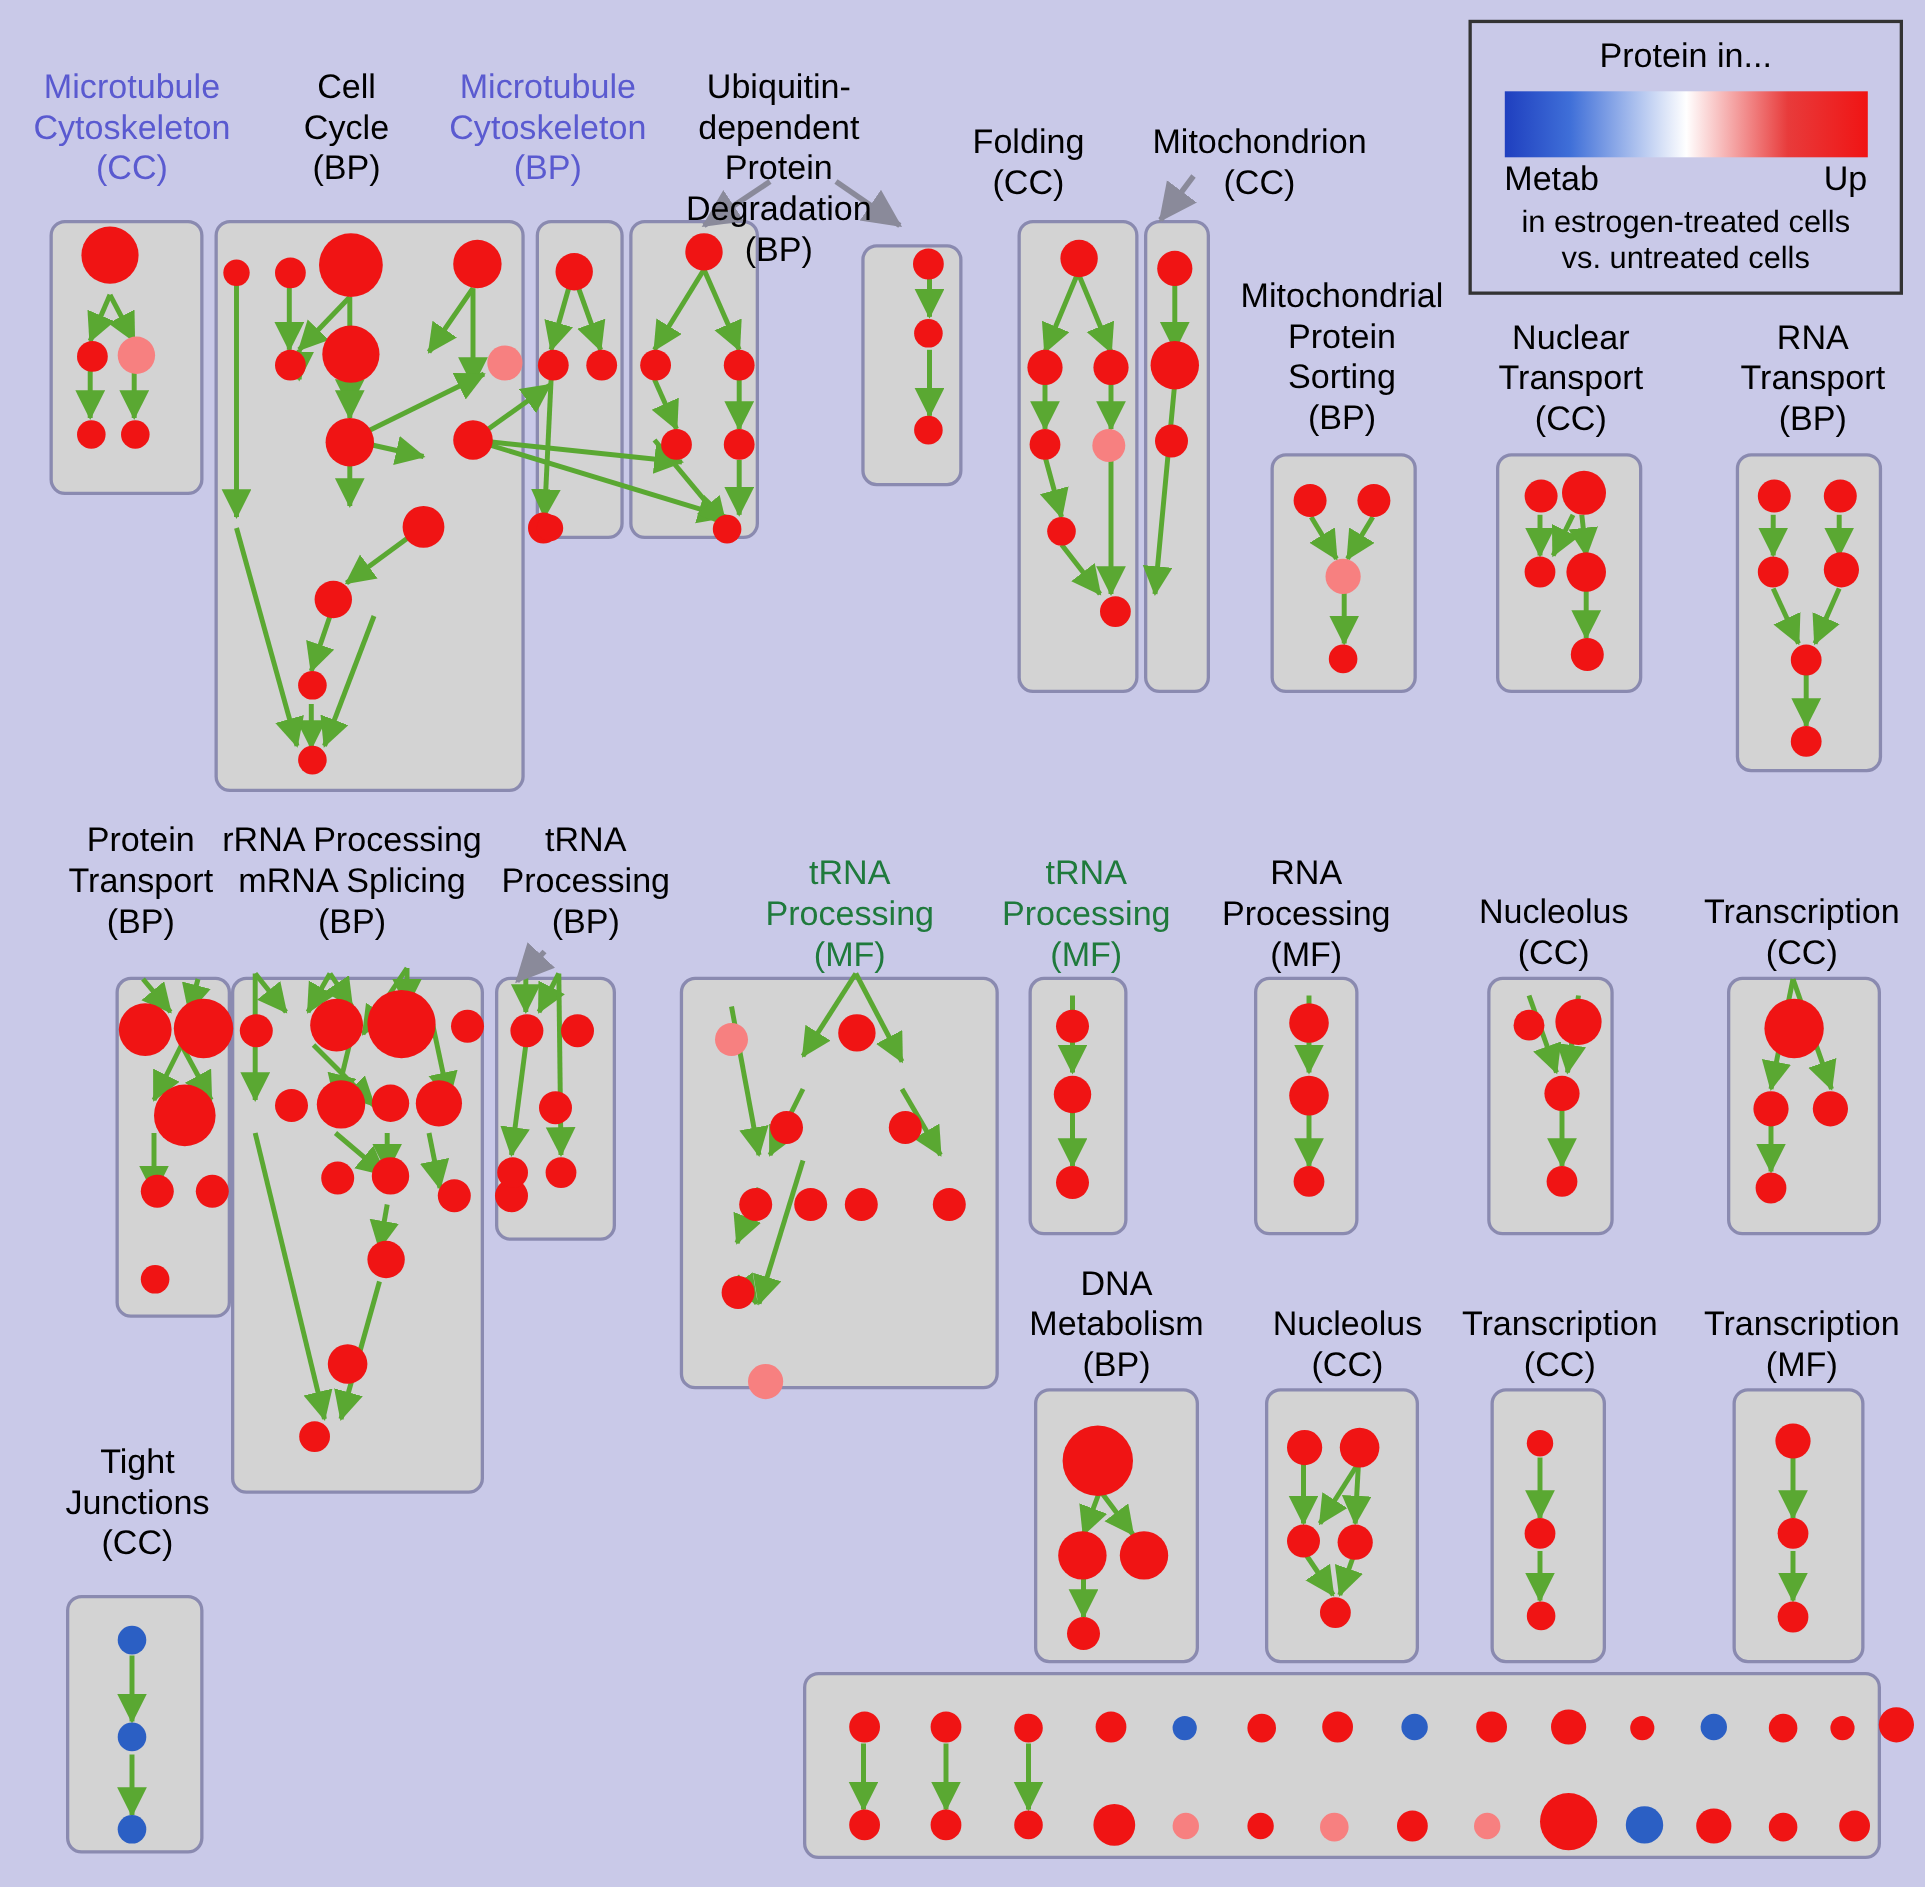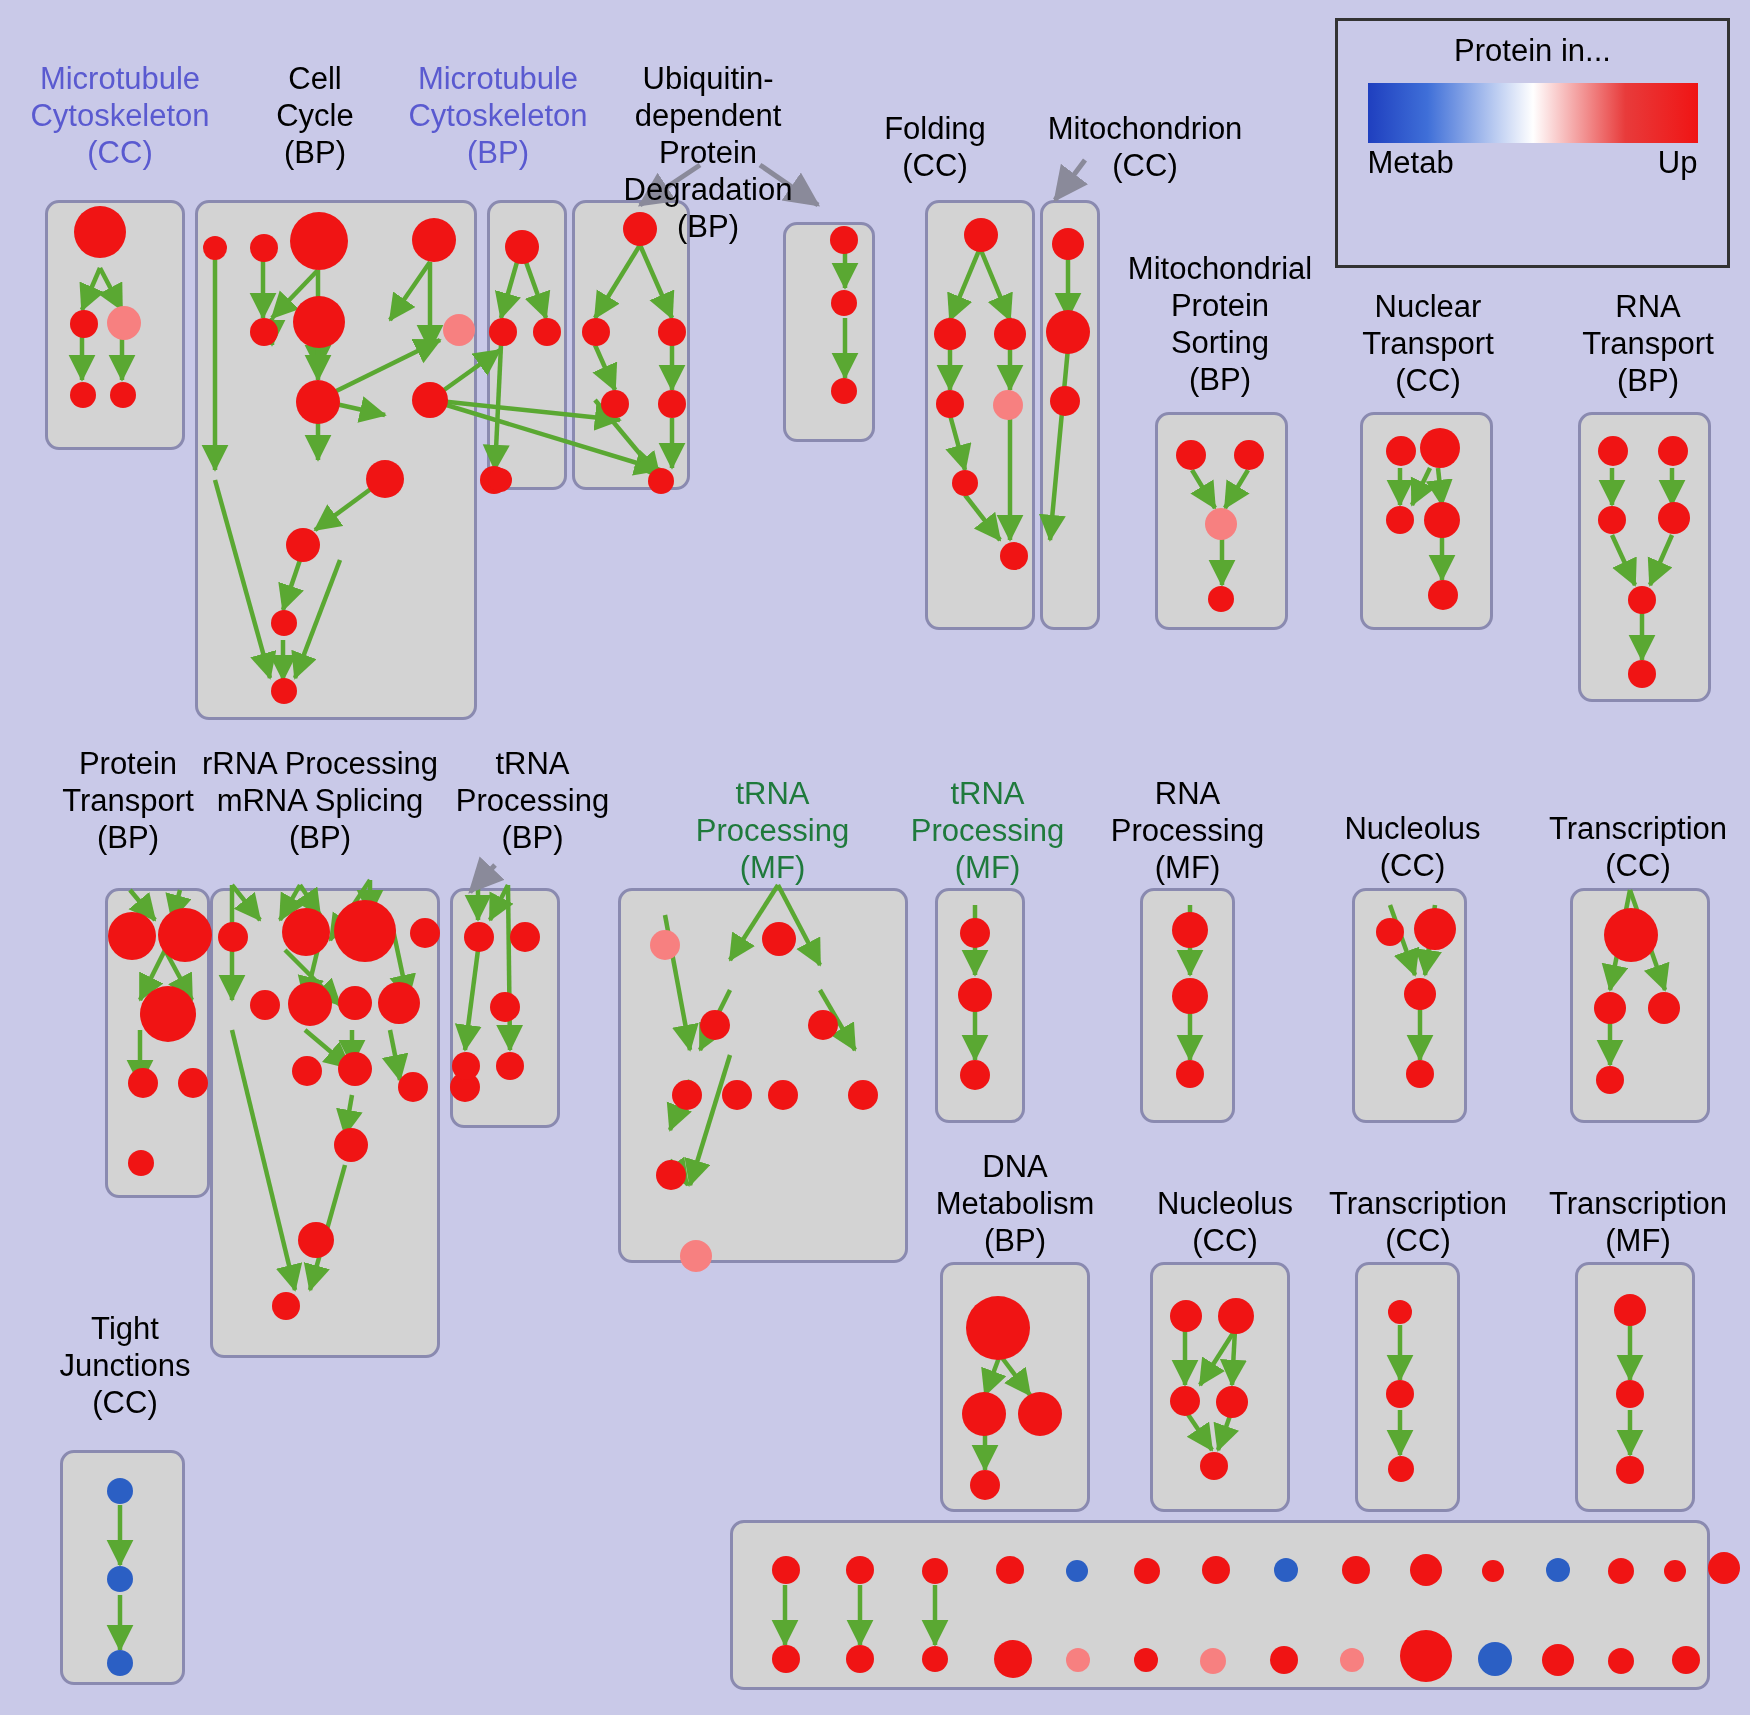--- a/index.html
+++ b/index.html
@@ -487,15 +487,17 @@
 Junctions
 (CC)</div>
 
   <div class="legend" style="left:1335px;top:18px;width:395px;height:250px;">
     <div class="legend-title">Protein in...</div>
     <div class="legend-bar"></div>
     <div class="legend-ends">
       <span>Metab</span>
       <span>Up</span>
     </div>
+    <div class="legend-sub" style="white-space:pre-line;">in estrogen-treated cells
+vs. untreated cells</div>
   </div>
 
 </div>
 
 </body></html>

